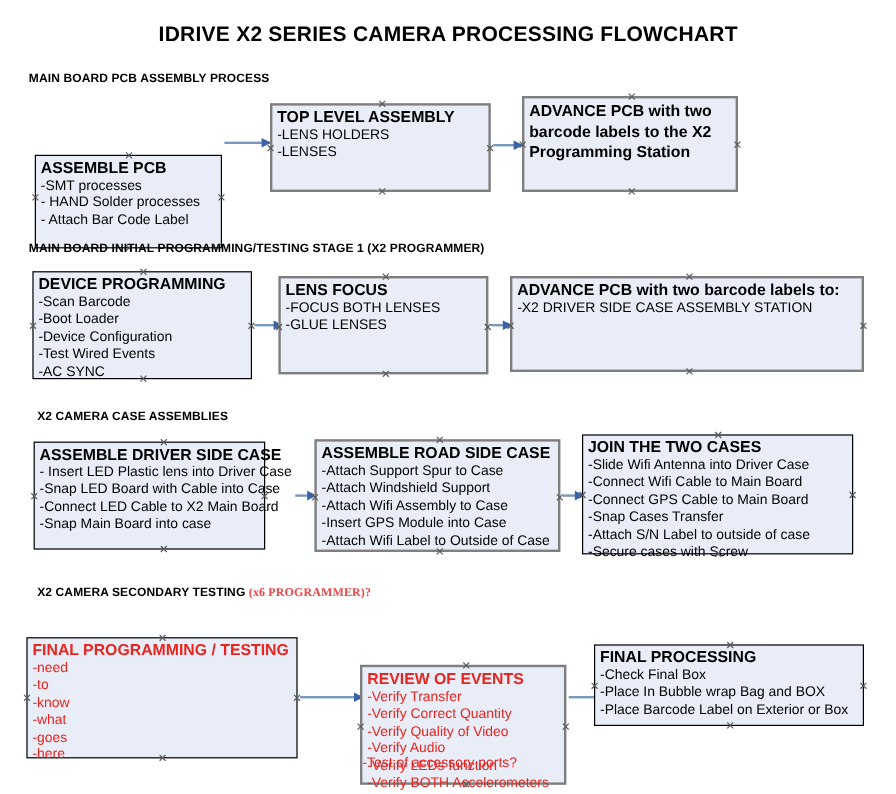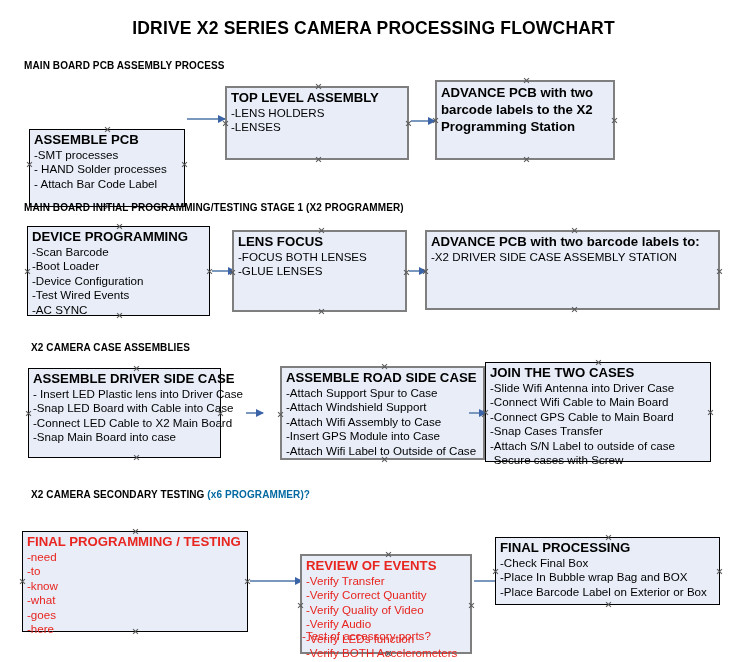--- a/index.html
+++ b/index.html
@@ -38,21 +38,22 @@
   }
 
   .section-title {
     position: absolute;
     font-size: 10px;
     font-weight: bold;
     white-space: nowrap;
     letter-spacing: 0.1px;
   }
   .section-title .accent {
-    color: #0369a1;
+    color: #ef4444;
+    font-family: Liberation Serif, serif;
   }
 
   
   .box {
     position: absolute;
     background: #e8edf8;
     box-sizing: border-box;
     overflow: visible;
   }
   .box.border-black {
@@ -242,21 +243,21 @@
       <div class="box-line">-Snap Main Board into case</div>
     </div>
     <div class="handle" style="left:104px; top:-4px;"></div>
     <div class="handle" style="left:104px; bottom:-4px;"></div>
     <div class="handle" style="left:-4px; top:41px;"></div>
     <div class="handle" style="right:-4px; top:41px;"></div>
   </div>
 
   <div class="arrow" style="left:246px; top:412px; width:17px;"></div>
 
-  <div class="box border-gray" style="left:280px; top:366px; width:205px; height:94px;">
+  <div class="box border-gray" style="left:262px; top:366px; width:205px; height:94px;">
     <div class="box-inner">
       <div class="box-head">ASSEMBLE ROAD SIDE CASE</div>
       <div class="box-line">-Attach Support Spur to Case</div>
       <div class="box-line">-Attach Windshield Support</div>
       <div class="box-line">-Attach Wifi Assembly to Case</div>
       <div class="box-line">-Insert GPS Module into Case</div>
       <div class="box-line">-Attach Wifi Label to Outside of Case</div>
     </div>
     <div class="handle" style="left:99px; top:-5px;"></div>
     <div class="handle" style="left:99px; bottom:-5px;"></div>

